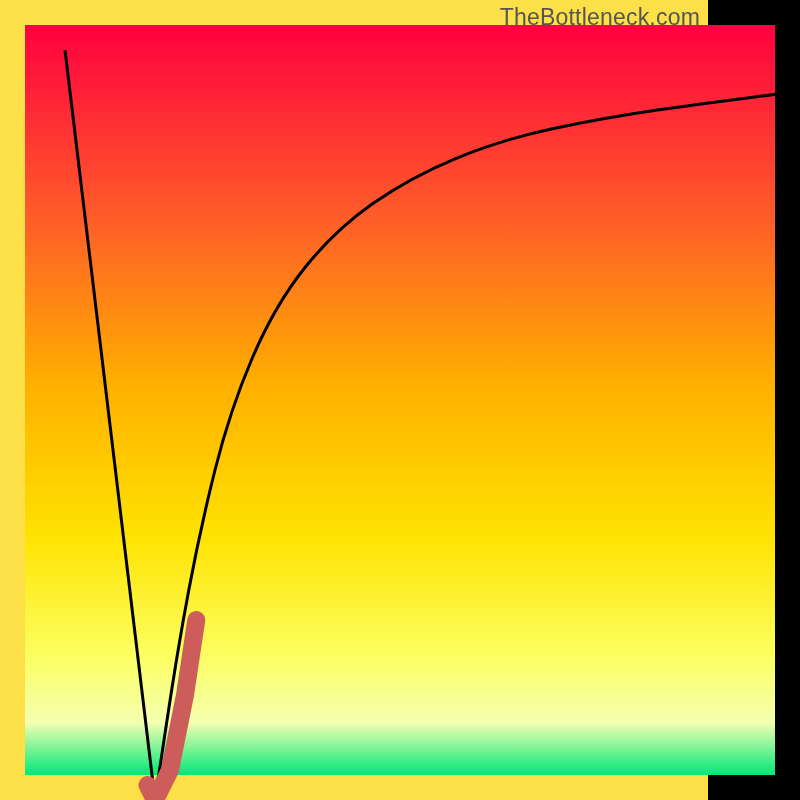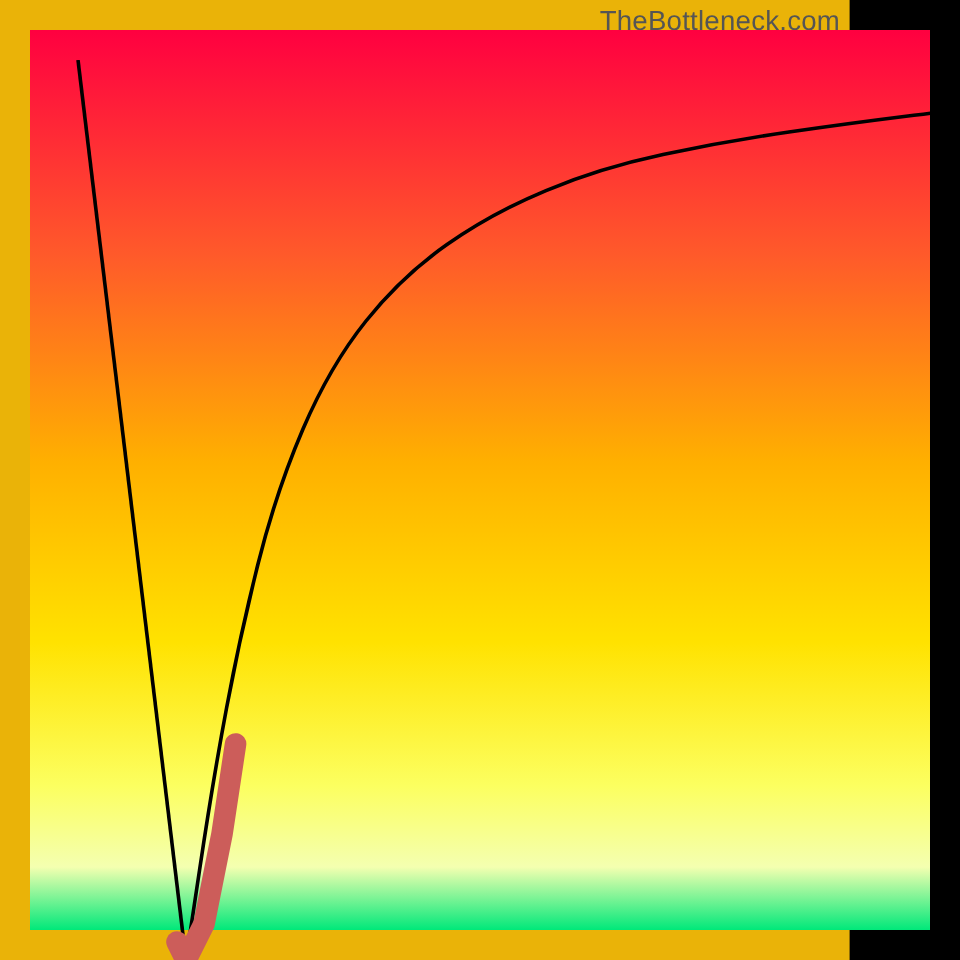--- a/index.html
+++ b/index.html
@@ -1,21 +1,21 @@
 <!DOCTYPE html>
 <html><head>
 <meta charset="utf-8">
 <style>
   * { margin: 0; padding: 0; box-sizing: border-box; }
   html, body { width: 800px; height: 800px; overflow: hidden; background: #000; }
   .frame {
     position: relative;
     width: 708px;
     height: 800px;
-    background: #eab308;
+    background: #fde047;
   }
   .watermark {
     position: absolute;
     top: 4px;
     right: 8px;
     font-family: Arial, Helvetica, sans-serif;
     font-size: 23px;
     color: #555555;
     letter-spacing: 0.2px;
     user-select: none;

